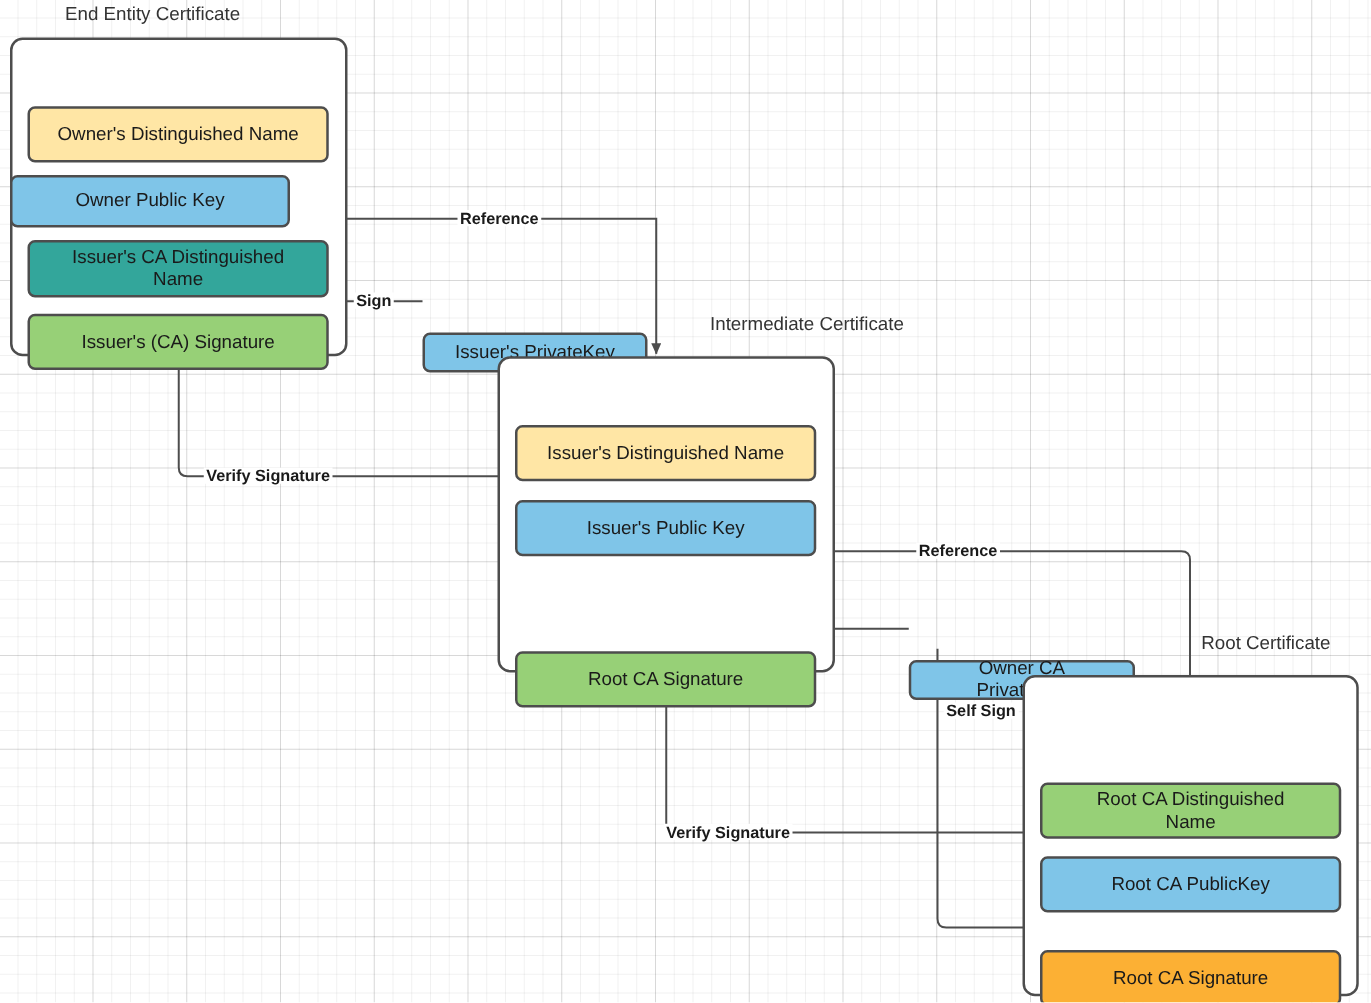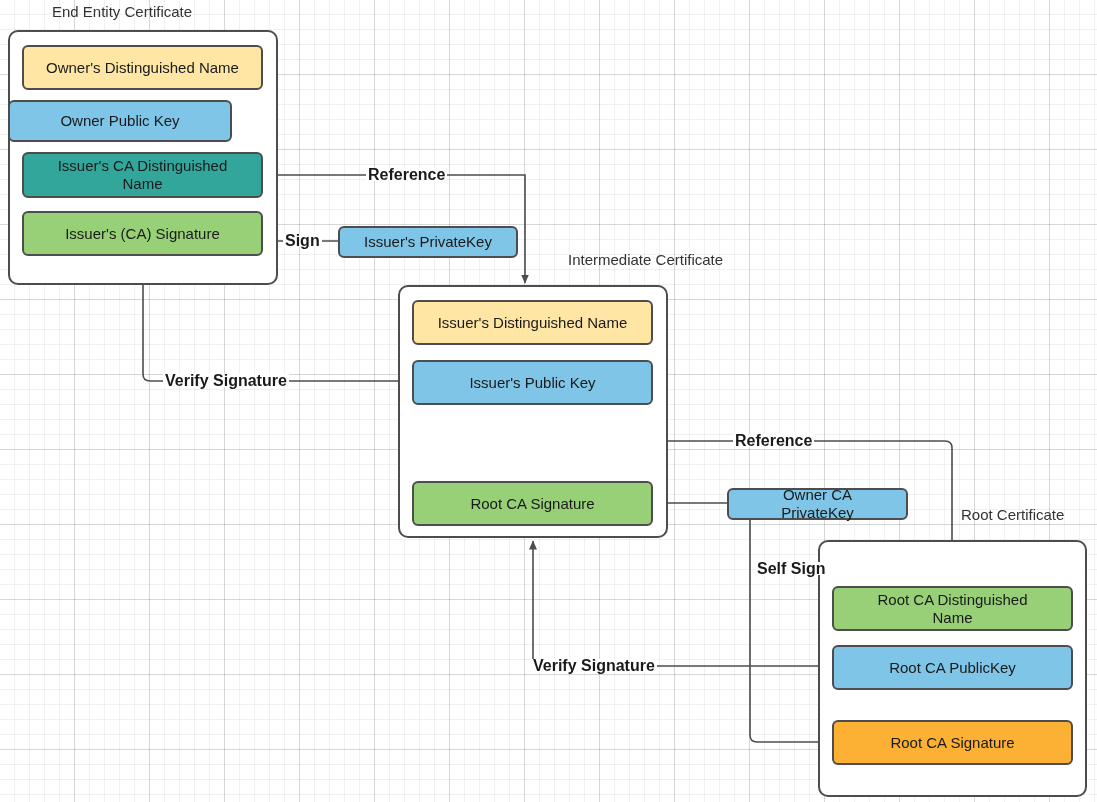--- a/index.html
+++ b/index.html
@@ -44,31 +44,32 @@
     border-radius: 6px;
     box-sizing: border-box;
     display: flex;
     align-items: center;
     justify-content: center;
     text-align: center;
     font-size: 15px;
     line-height: 1.18;
     color: #1a1a1a;
     padding: 0 22px;
+    margin-top: 40px;
   }
   .group-title {
     position: absolute;
     font-size: 15px;
     color: #333333;
     white-space: nowrap;
     text-align: right;
   }
   .edge-label {
     position: absolute;
-    font-size: 16px;
+    font-size: 13px;
     font-weight: bold;
     color: #1a1a1a;
     background: #ffffff;
     white-space: nowrap;
     padding: 0 2px;
     line-height: 13px;
   }
 </style>
 </head>
 <body>

